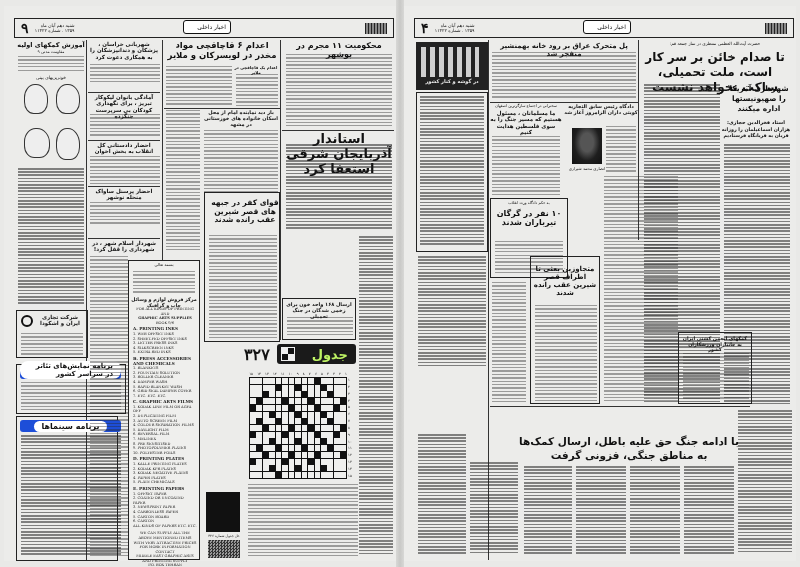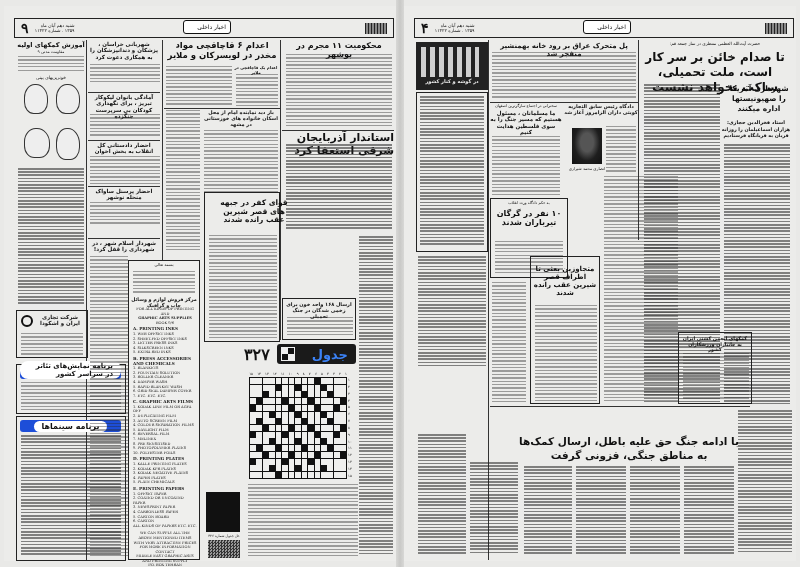--- a/index.html
+++ b/index.html
@@ -32,21 +32,21 @@
   .photo-cap { position: absolute; font-size: 4px; direction: rtl; text-align: center; }
 
   .ad-banner { position: absolute; background: #1d4ed8; color: #fff; border-radius: 3px; display: flex; align-items: flex-end; justify-content: center; direction: rtl; font-size: 7px; font-weight: bold; }
   .ad-banner .pill { background: #fff; color: #111; border-radius: 8px; padding: 1px 8px; }
 
   .en { position: absolute; font-family: "DejaVu Serif", serif; font-size: 3.6px; line-height: 4.6px; color: #222; }
   .en .h { font-weight: bold; font-size: 4.2px; margin-top: 2px; }
 
   .cw-title { position: absolute; left: 240px; top: 338px; width: 112px; height: 22px; }
   .cw-num { position: absolute; left: 0; top: 1px; font-size: 16px; font-weight: bold; font-family: Liberation Serif, serif; }
-  .cw-banner { position: absolute; left: 33px; top: 0; width: 79px; height: 20px; background: #1a1a1a; border-radius: 3px; color: #3b82f6; font-size: 13px; font-weight: bold; display: flex; align-items: center; justify-content: flex-end; padding-right: 8px; }
+  .cw-banner { position: absolute; left: 33px; top: 0; width: 79px; height: 20px; background: #1a1a1a; border-radius: 3px; color: #bef264; font-size: 13px; font-weight: bold; display: flex; align-items: center; justify-content: flex-end; padding-right: 8px; }
   .cw-checker { position: absolute; left: 4px; top: 3px; width: 14px; height: 14px; background: conic-gradient(#111 0 25%, #eee 0 50%, #111 0 75%, #eee 0); border: 1px solid #eee; }
   .cw-grid { position: absolute; left: 245px; top: 371px; width: 98px; height: 102px; display: grid; grid-template-columns: repeat(15, 1fr); grid-template-rows: repeat(15, 1fr); border: 1.5px solid #111; background: #111; gap: 0.8px; }
   .cw-cell { background: #efefed; }
   .cw-cell.b { background: #111; }
   .cw-colnums { position: absolute; left: 245px; top: 366px; width: 98px; font-size: 3.5px; display: flex; justify-content: space-between; direction: rtl; }
   .cw-rownums { position: absolute; left: 344px; top: 372px; height: 100px; font-size: 3.5px; display: flex; flex-direction: column; justify-content: space-between; }
 
   .illus { position: absolute; border-radius: 45% 50% 40% 40%; border: 1px solid #333; background: #eee; }
 </style>
 </head>
@@ -88,21 +88,21 @@
     <div class="txt" style="left:4px;top:22px;width:62px;height:22px;"></div>
   </div>
 
   <div class="box" style="left:12px;top:358px;width:110px;height:50px;">
     <div class="ad-banner" style="left:3px;top:3px;width:101px;height:11px;">
       <span class="pill">برنامه نمایش‌های تئاتر در سراسر کشور</span>
     </div>
     <div class="txt" style="left:4px;top:17px;width:100px;height:28px;"></div>
   </div>
 
-  <div class="box" style="left:12px;top:410px;width:110px;height:145px;">
+  <div class="box" style="left:12px;top:410px;width:102px;height:145px;">
     <div class="ad-banner" style="left:3px;top:3px;width:101px;height:12px;font-size:8px;">
       <span class="pill">برنامه سینماها</span>
     </div>
     <div class="txt dense" style="left:4px;top:18px;width:100px;height:122px;"></div>
   </div>
 
   <div class="hl" style="left:84px;top:35px;width:72px;font-size:5.5px;">شهربانی خراسان ، پزشکان و دندانپزشکان را به همکاری دعوت کرد</div>
   <div class="txt" style="left:86px;top:58px;width:70px;height:20px;"></div>
   <div class="rule-h" style="left:84px;top:86px;width:72px;"></div>
   <div class="hl" style="left:84px;top:88px;width:72px;font-size:5.5px;">آمادگی بانوان لیکوکار تبریز ، برای نگهداری کودکان بی سرپرست جنگزده</div>
@@ -178,28 +178,28 @@
   <div class="hl" style="left:160px;top:35px;width:116px;font-size:8.5px;">اعدام ۶ قاچاقچی مواد مخدر در لویسرکان و ملایر</div>
   <div class="hl small" style="left:230px;top:60px;width:44px;font-size:4px;font-weight:bold;">اعدام یک قاچاقچی در ملایر</div>
   <div class="txt" style="left:162px;top:60px;width:66px;height:40px;"></div>
   <div class="txt" style="left:232px;top:68px;width:42px;height:32px;"></div>
   <div class="rule-h" style="left:160px;top:102px;width:116px;"></div>
   <div class="txt" style="left:162px;top:104px;width:34px;height:140px;"></div>
   <div class="hl" style="left:198px;top:104px;width:78px;font-size:5px;">باز دید نماینده امام از محل اسکان خانواده های خوزستانی در مشهد</div>
   <div class="txt" style="left:200px;top:124px;width:74px;height:62px;"></div>
 
   <div class="box" style="left:200px;top:186px;width:76px;height:150px;">
-    <div class="hl" style="left:14px;top:6px;width:70px;font-size:7.5px;">قوای کفر در جبهه های قصر شیرین عقب رانده شدند</div>
+    <div class="hl" style="left:5px;top:6px;width:70px;font-size:7.5px;">قوای کفر در جبهه های قصر شیرین عقب رانده شدند</div>
     <div class="txt" style="left:4px;top:42px;width:68px;height:104px;"></div>
   </div>
 
   <div class="hl" style="left:280px;top:35px;width:110px;font-size:8px;">محکومیت ۱۱ مجرم در بوشهر</div>
   <div class="txt" style="left:282px;top:48px;width:106px;height:72px;"></div>
   <div class="rule-h" style="left:278px;top:124px;width:112px;"></div>
-  <div class="hl" style="left:280px;top:126px;width:110px;font-size:11px;text-align:right;">استاندار آذربایجان شرقی استعفا کرد</div>
+  <div class="hl" style="left:280px;top:126px;width:110px;font-size:13px;">استاندار آذربایجان شرقی استعفا کرد</div>
   <div class="txt dense" style="left:282px;top:138px;width:106px;height:86px;"></div>
   <div class="box" style="left:278px;top:292px;width:74px;height:42px;">
     <div class="hl" style="left:2px;top:3px;width:68px;font-size:5px;">ارسال ۱۶۸ واحد خون برای زخمی شدگان در جنگ تحمیلی</div>
     <div class="txt" style="left:4px;top:18px;width:66px;height:20px;"></div>
   </div>
   <div class="txt dense" style="left:355px;top:230px;width:34px;height:320px;"></div>
 
   <div class="cw-title">
     <span class="cw-num">۳۲۷</span>
     <div class="cw-banner">

